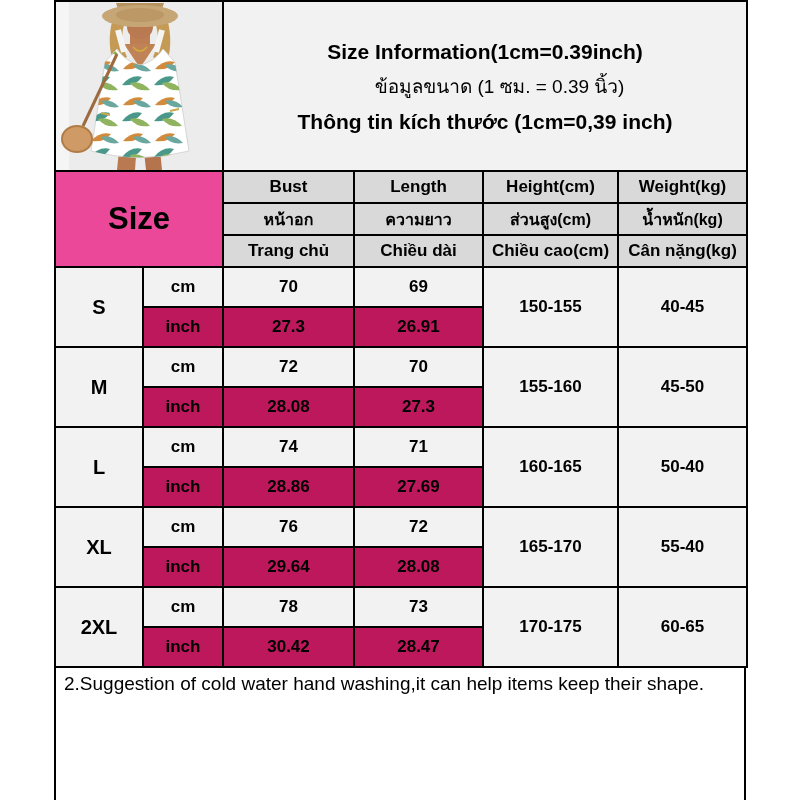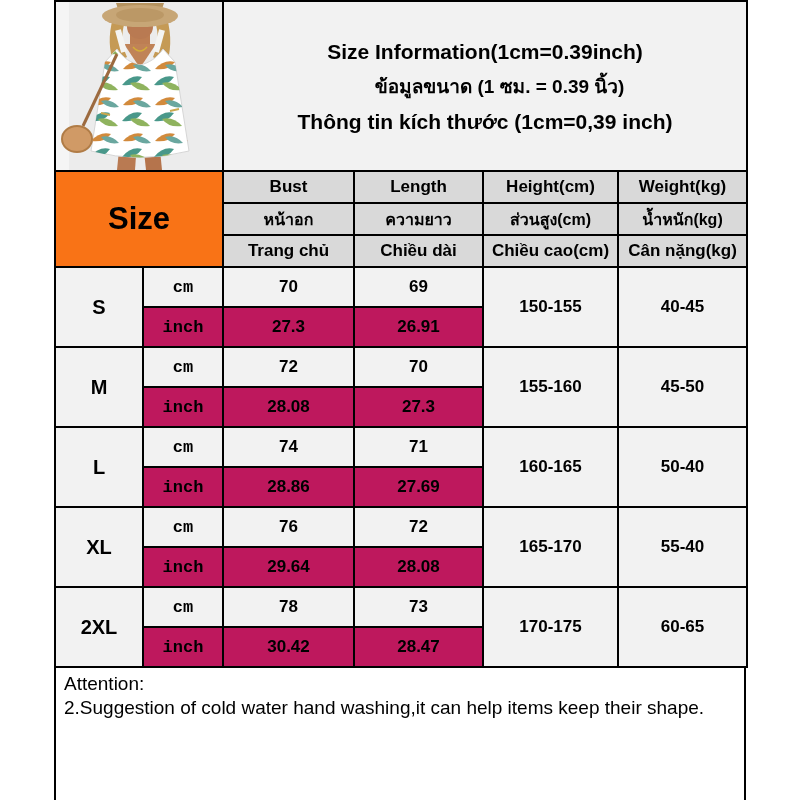--- a/index.html
+++ b/index.html
@@ -9,26 +9,26 @@
     color:#000;
   }
   .sheet{position:relative;width:800px;height:800px;background:#fff;overflow:hidden;}
   .wrap{position:absolute;left:54px;top:0;width:692px;}
   table.sizetab{border-collapse:collapse;width:692px;table-layout:fixed;}
   table.sizetab td{border:2px solid #000;text-align:center;vertical-align:middle;
     font-weight:bold;padding:0;overflow:hidden;}
   .photo-cell{background:#ececec;padding:0;height:168px;}
   .title-cell{background:#f2f2f2;}
   .title-en,.title-vi{font-size:21px;font-weight:bold;line-height:35px;}
-  .title-th{font-size:19px;font-weight:bold;line-height:35px;padding-left:29px;}
-  .size-big{background:#f97316;font-size:31px;font-weight:bold;}
+  .title-th{font-size:19px;font-weight:normal;line-height:35px;padding-left:29px;}
+  .size-big{background:#ec4899;font-size:31px;font-weight:bold;}
   .hdr{background:#d9d9d9;font-size:17px;height:30px;}
   .hdr-th{font-size:16px;}
   .size-letter{background:#d9d9d9;font-size:20px;}
-  .unit{font-size:17px;font-family:Liberation Mono, monospace;}
+  .unit{font-size:17px;}
   .val{font-size:17px;}
   tr.cm-row td{background:#f2f2f2;height:38px;}
   tr.inch-row td{background:#be185d;height:38px;}
   td.range{background:#f2f2f2;font-size:17px;}
   .attention{
     border:2px solid #000;border-top:none;height:142px;
     padding:4px 8px 0 8px;font-size:19px;line-height:24px;font-weight:normal;
     text-align:left;background:#fff;
   }
   .attention p{margin:0;}
@@ -193,18 +193,17 @@
       </tr>
       <tr class="inch-row">
         <td class="unit">inch</td>
         <td class="val">30.42</td>
         <td class="val">28.47</td>
       </tr>
     </tbody>
       </table>
 
     <div class="attention">
-      <p>Attention:</p>
       <p>2.Suggestion of cold water hand washing,it can help items keep their shape.</p>
     </div>
 
   </div>
 </div>
 
 </body></html>

